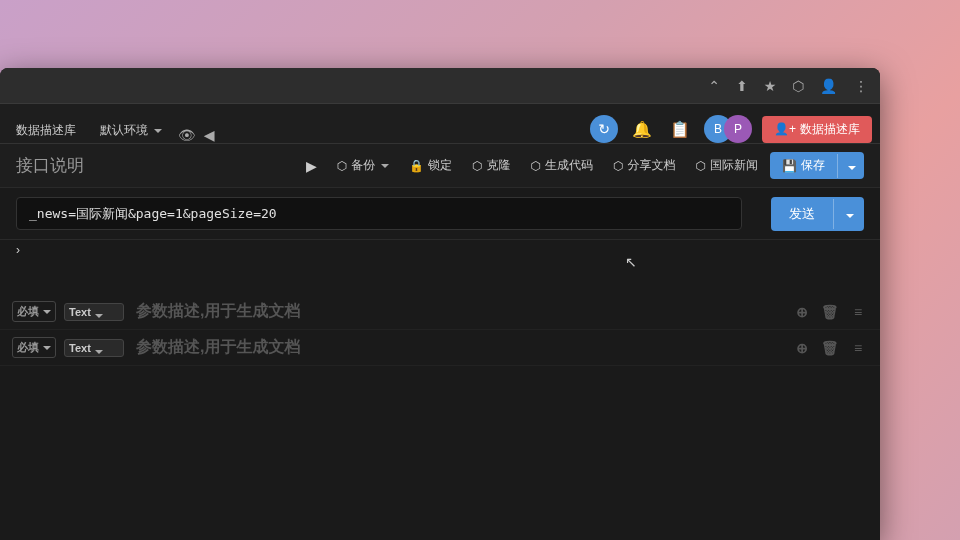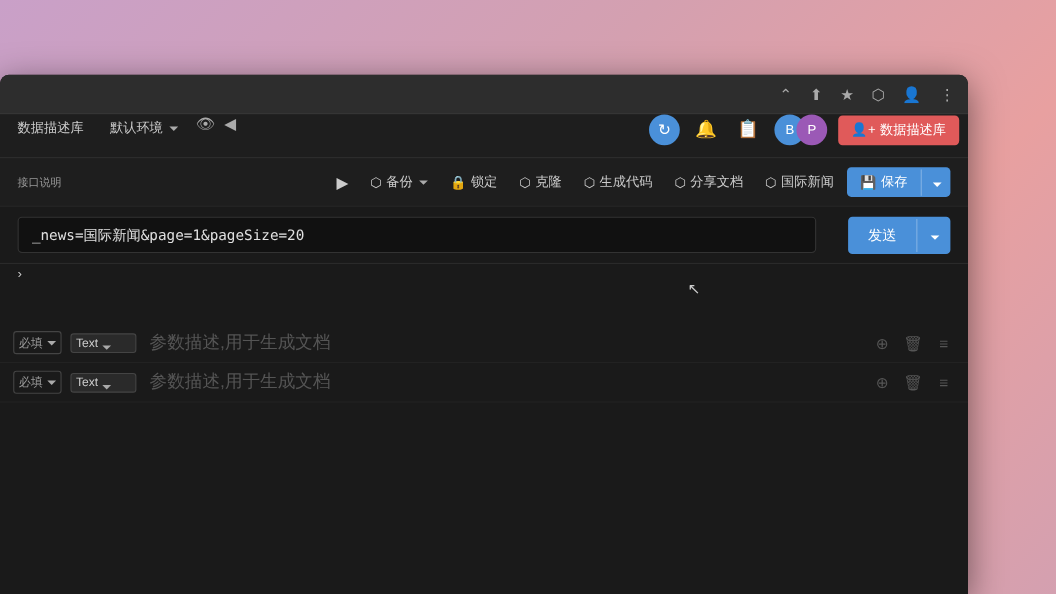--- a/index.html
+++ b/index.html
@@ -41,21 +41,21 @@
       color: #aaa;
       font-size: 14px;
       cursor: pointer;
     }
 
     
     .app-toolbar {
       height: 40px;
       background: #1e1e1e;
       display: flex;
-      align-items: flex-start;
+      align-items: flex-end;
       padding: 0 8px;
       border-bottom: 1px solid #333;
       gap: 8px;
     }
 
     .nav-item {
       color: #ccc;
       font-size: 12px;
       padding: 4px 8px;
       cursor: pointer;
@@ -151,21 +151,21 @@
       background: #1e1e1e;
       display: flex;
       align-items: center;
       padding: 0 16px;
       border-bottom: 1px solid #2a2a2a;
       gap: 4px;
     }
 
     .action-label {
       color: #999;
-      font-size: 10px;
+      font-size: 17px;
       margin-right: 8px;
     }
 
     .spacer { flex: 1; }
 
     .action-btn {
       color: #ccc;
       font-size: 12px;
       padding: 4px 8px;
       cursor: pointer;
@@ -276,20 +276,21 @@
       padding: 4px 0;
     }
 
     .param-row {
       display: flex;
       align-items: center;
       padding: 6px 12px;
       border-bottom: 1px solid #222;
       gap: 8px;
       height: 36px;
+      font-weight: bold;
     }
 
     .required-badge {
       background: transparent;
       color: #999;
       font-size: 11px;
       padding: 2px 4px;
       border-radius: 3px;
       border: 1px solid #444;
       white-space: nowrap;

